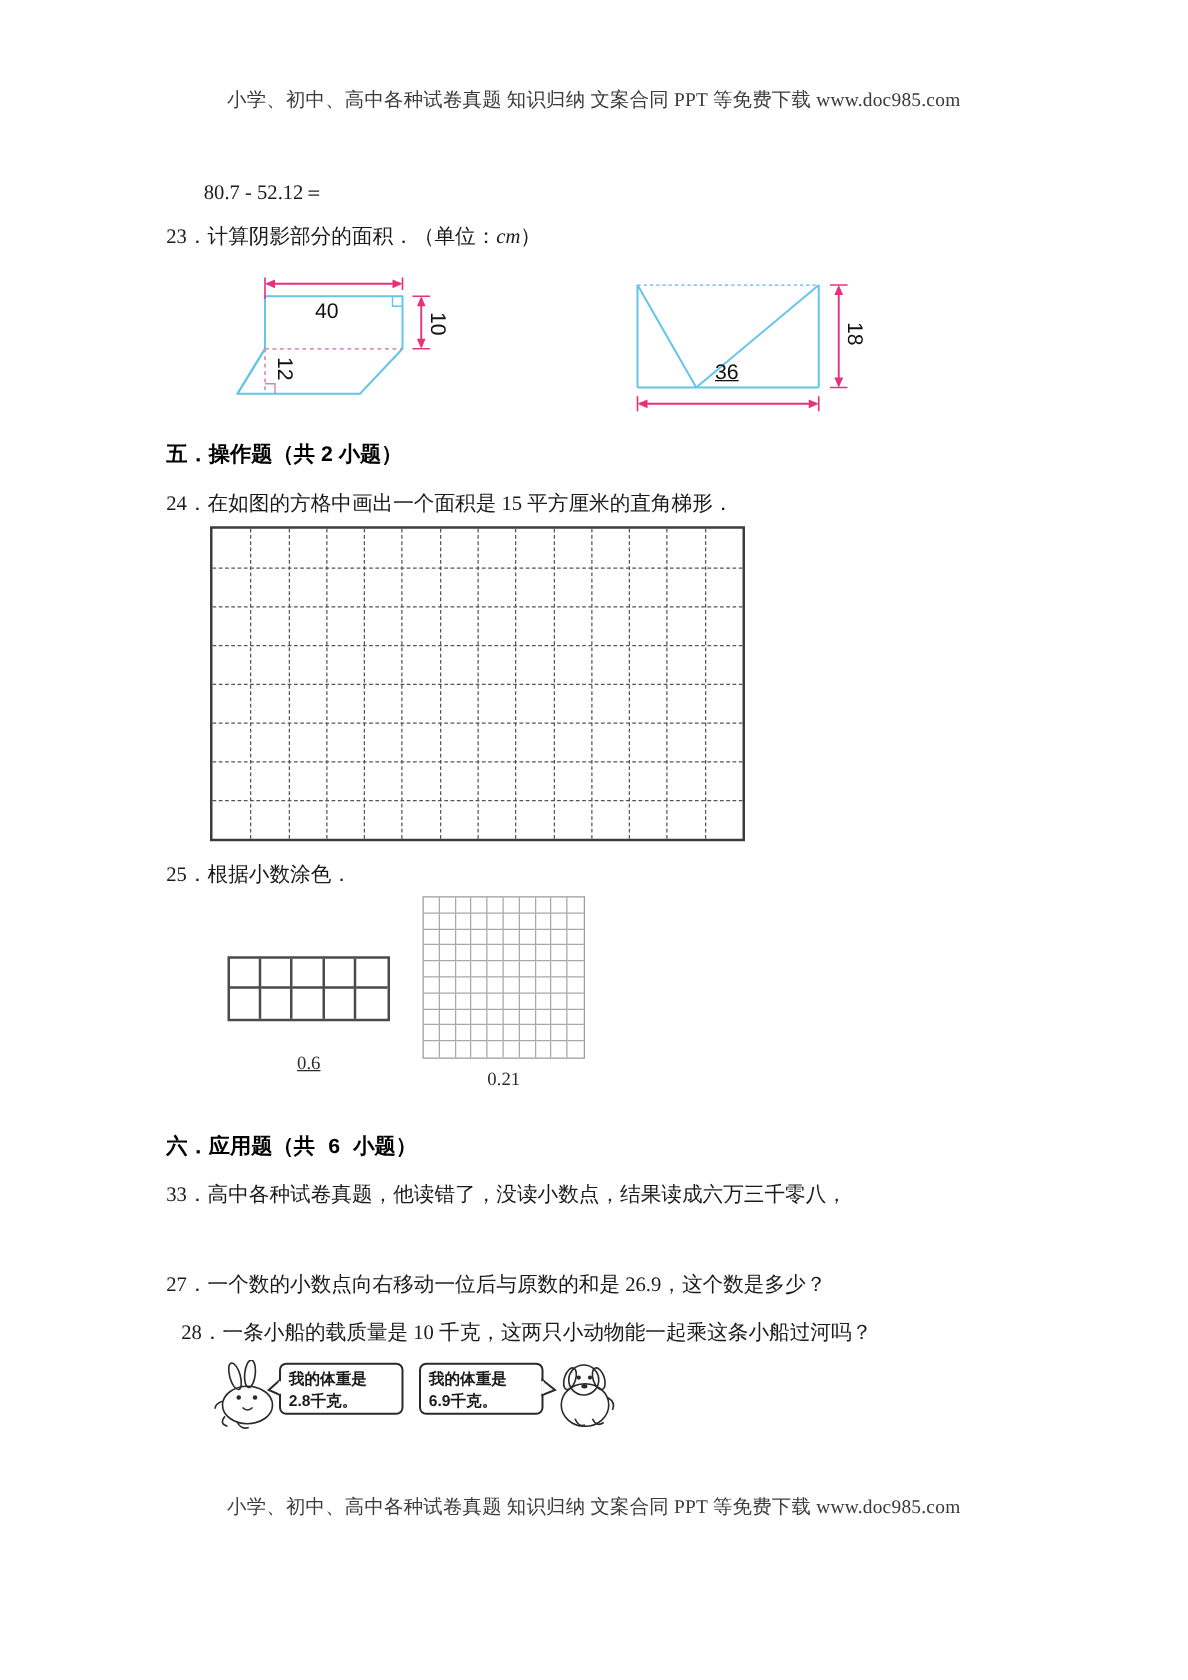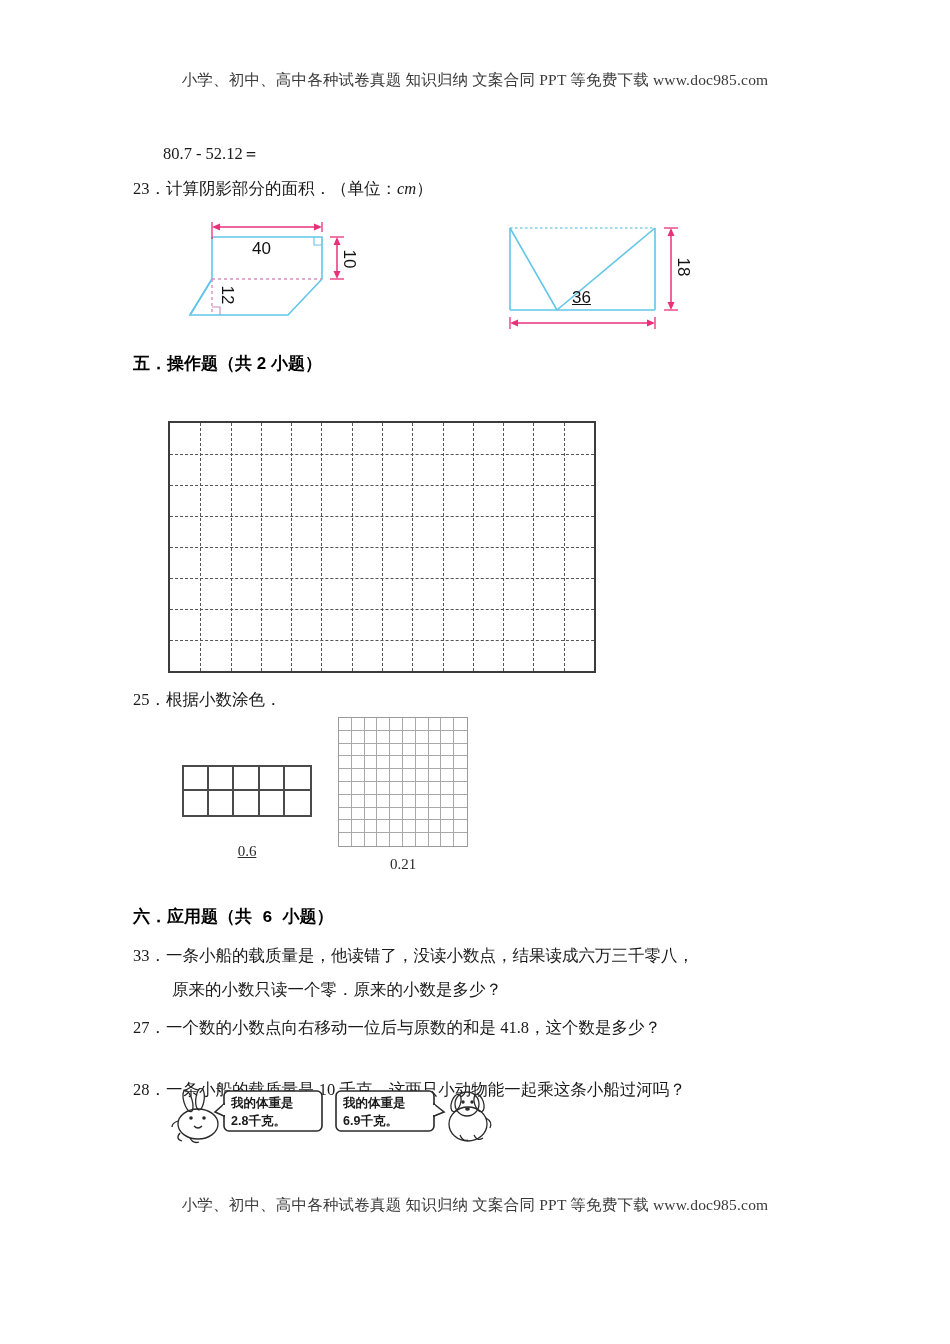--- a/index.html
+++ b/index.html
@@ -173,20 +173,23 @@
       <polygon points="160,118 152,114.5 152,121.5" fill="#e8317a"></polygon>
       <line x1="15" y1="112" x2="15" y2="124" stroke="#e8317a" stroke-width="1.3"></line>
       <line x1="160" y1="112" x2="160" y2="124" stroke="#e8317a" stroke-width="1.3"></line>
     </svg>
     <div class="dimtext rot90" style="left:179px; top:52px;">18</div>
     <div class="dimtext" style="left:77px; top:83px;text-decoration:underline;">36</div>
   </div>
 
   <div class="section-head" style="left:133px; top:352px;text-align:right;">五．操作题（共 2 小题）</div>
 
+  <div class="qline" style="left:133px; top:389px;">
+    <span>24．</span><span>在如图的方格中画出一个面积是 15 平方厘米的直角梯形．</span>
+  </div>
 
   <div id="grid-24" style="left:168px; top:421px; width:428px; height:252px;">
       <div class="vline" style="left: 30.2857px;"></div>
       <div class="vline" style="left: 60.5714px;"></div>
       <div class="vline" style="left: 90.8571px;"></div>
       <div class="vline" style="left: 121.143px;"></div>
       <div class="vline" style="left: 151.429px;"></div>
       <div class="vline" style="left: 181.714px;"></div>
       <div class="vline" style="left: 212px;"></div>
       <div class="vline" style="left: 242.286px;"></div>
@@ -322,29 +325,28 @@
       <div class="cell" style="border-bottom: none;"></div>
       <div class="cell" style="border-bottom: none;"></div>
       <div class="cell" style="border-bottom: none;"></div>
       <div class="cell" style="border-right: none; border-bottom: none;"></div>
     </div>
   <div class="grid-label" style="left:338px; top:856px; width:130px;">0.21</div>
 
   <div class="section-head" style="left:133px; top:905px;font-family:Liberation Mono, monospace;">六．应用题（共 6 小题）</div>
 
   <div class="qline" style="left:133px; top:942px;">
-    <span>33．</span><span>一条小船的载质量是，他读错了，没读小数点，结果读成六万三千零八，</span>
-  </div>
-  <div class="qline" style="left:172px; top:976px;">原来的小数只读一个零．原来的小数是多少？</div>
+    <span>33．</span><span>高中各种试卷真题，他读错了，没读小数点，结果读成六万三千零八，</span>
+  </div>
 
   <div class="qline" style="left:133px; top:1014px;">
-    <span>27．</span><span>一个数的小数点向右移动一位后与原数的和是 41.8，这个数是多少？</span>
-  </div>
-
-  <div class="qline" style="left:133px; top:1052px;margin-top:24px;">
+    <span>27．</span><span>一个数的小数点向右移动一位后与原数的和是 26.9，这个数是多少？</span>
+  </div>
+
+  <div class="qline" style="left:145px; top:1052px;">
     <span>28．</span><span>一条小船的载质量是 10 千克，这两只小动物能一起乘这条小船过河吗？</span>
   </div>
 
   <div id="animals-figure" style="left:168px; top:1088px; width:330px; height:62px;">
     <svg width="330" height="62" viewBox="0 0 330 62">
       <g stroke="#2a2a2a" fill="none" stroke-width="1.3">
         <ellipse cx="30" cy="36" rx="20" ry="15"></ellipse>
         <ellipse cx="20" cy="13" rx="4.2" ry="11" transform="rotate(-16 20 13)"></ellipse>
         <ellipse cx="32" cy="11" rx="4.2" ry="11" transform="rotate(6 32 11)"></ellipse>
         <circle cx="23" cy="30" r="1.8" fill="#2a2a2a" stroke="none"></circle>

